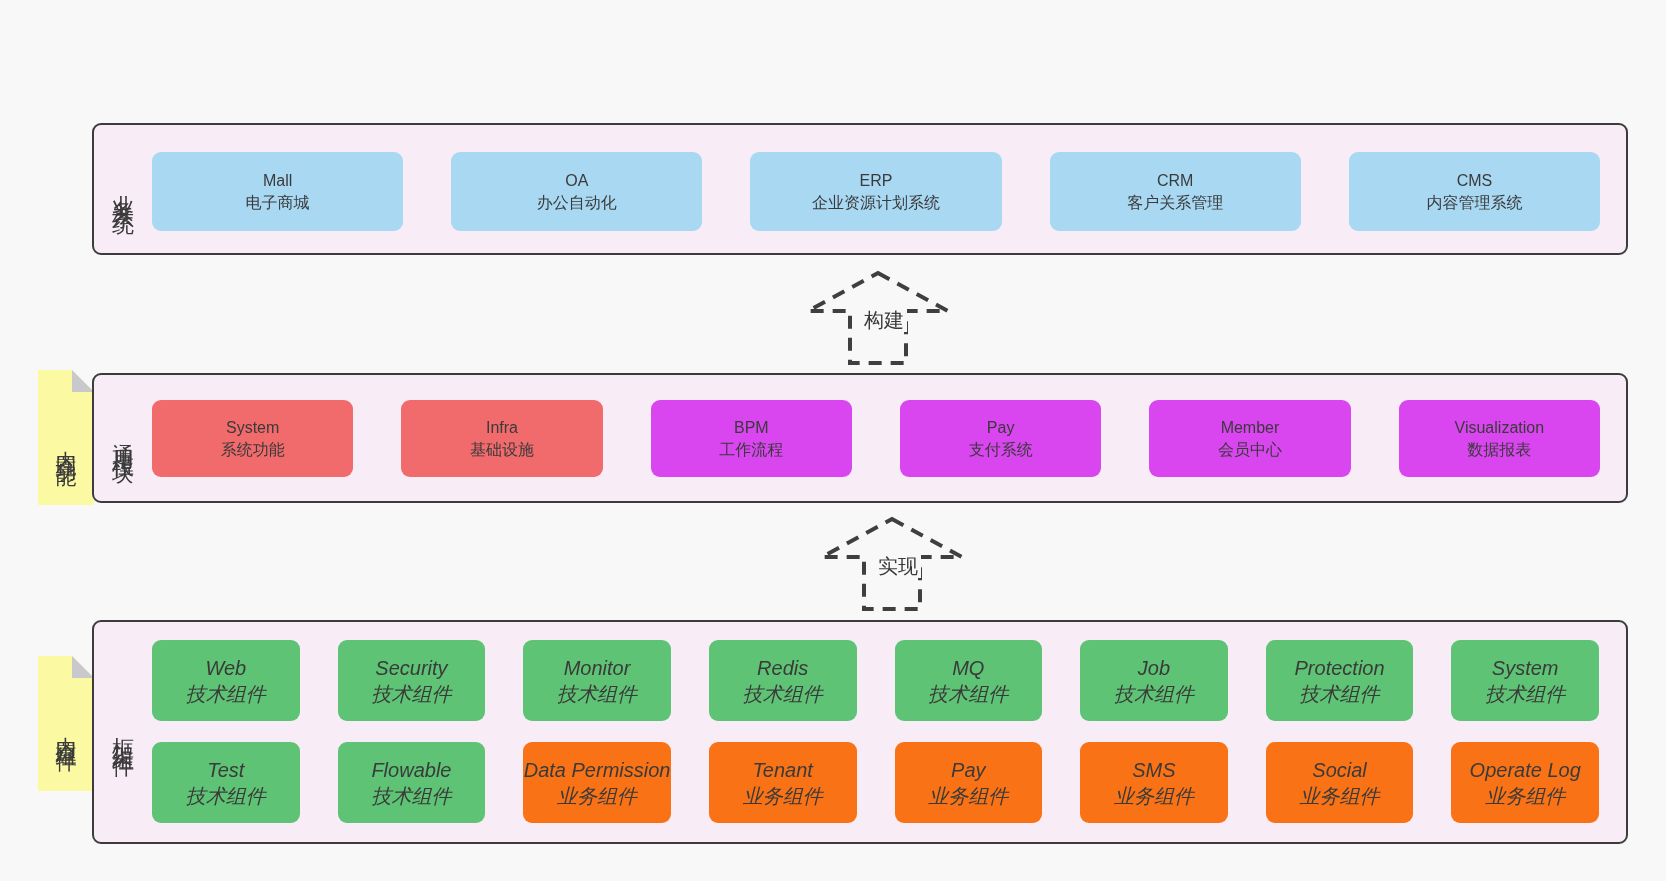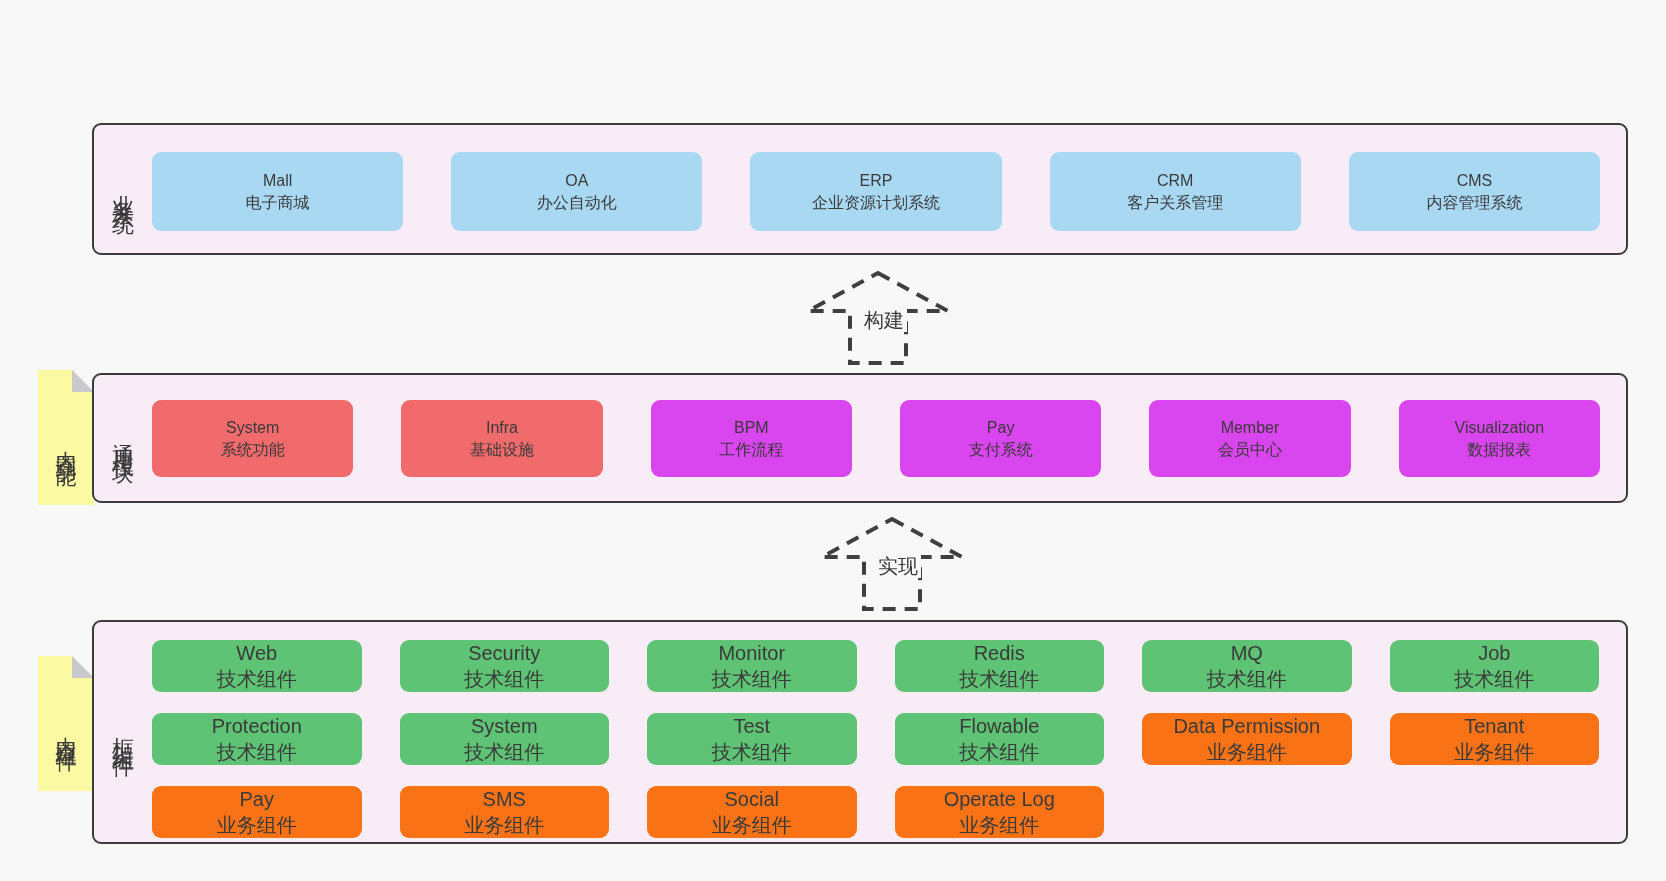--- a/index.html
+++ b/index.html
@@ -55,24 +55,25 @@
     font-size:22px;letter-spacing:6px;color:#3a3a3a;
   }
 
   .boxes-row{
     flex:1;display:flex;gap:48px;
   }
   .layer-business  .boxes-row{padding:27px 26px 22px 0;}
   .layer-modules   .boxes-row{padding:25px 26px 24px 0;}
   .boxes-grid{
     flex:1;display:grid;
-    grid-template-columns:repeat(6,1fr);
+    grid-template-columns:repeat(8,1fr);
     grid-auto-rows:1fr;
     gap:21px 38px;
     padding:18px 27px 19px 0;
+    font-style:italic;
   }
 
   
   .box{
     flex:1;
     border-radius:9px;
     display:flex;flex-direction:column;
     align-items:center;justify-content:center;
     text-align:center;
     line-height:1.35;

